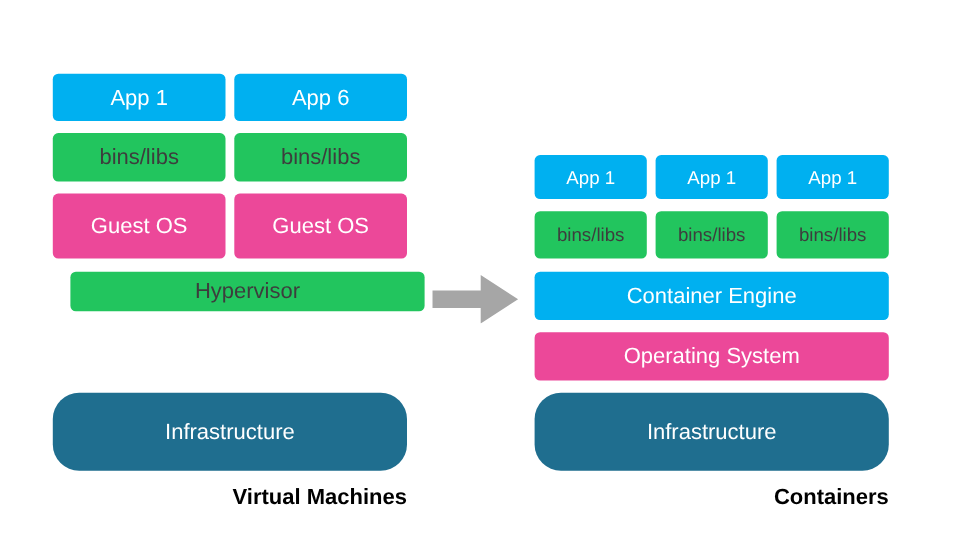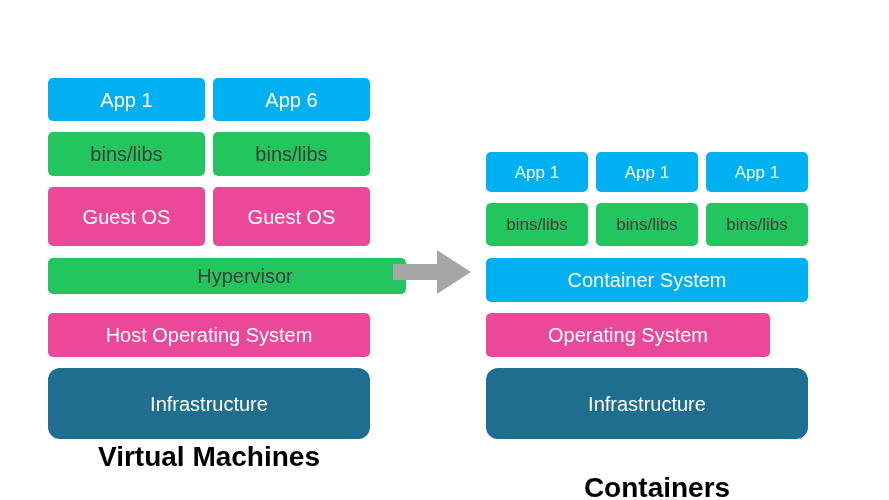--- a/index.html
+++ b/index.html
@@ -17,31 +17,30 @@
   }
   .box {
     position: absolute;
     display: flex;
     align-items: center;
     justify-content: center;
     border-radius: 5px;
     font-size: 20px;
     line-height: 1;
     white-space: nowrap;
-    margin-top: 11px;
   }
   .blue  { background: #00B0F0; color: #ffffff; }
   .lgray { background: #22c55e; color: #3d3d3d; }
   .mgray { background: #ec4899; color: #ffffff; }
-  .teal  { background: #1F6E8F; color: #ffffff; border-radius: 12px; }
+  .teal  { background: #1F6E8F; color: #ffffff; border-radius: 24px; }
   .small-text { font-size: 17px; }
   .stack-title {
     position: absolute;
-    text-align: center;
-    font-size: 28px;
+    text-align: right;
+    font-size: 20px;
     font-weight: bold;
     color: #000000;
   }
   .arrow {
     position: absolute;
     left: 393px;
     top: 250px;
     width: 78px;
     height: 44px;
   }
@@ -53,41 +52,40 @@
 
   <div class="box blue" style="left:48px;  top:67px;  width:157px; height:43px;">App 1</div>
   <div class="box blue" style="left:213px; top:67px;  width:157px; height:43px;">App 6</div>
 
   <div class="box lgray" style="left:48px;  top:121px; width:157px; height:44px;">bins/libs</div>
   <div class="box lgray" style="left:213px; top:121px; width:157px; height:44px;">bins/libs</div>
 
   <div class="box mgray" style="left:48px;  top:176px; width:157px; height:59px;">Guest OS</div>
   <div class="box mgray" style="left:213px; top:176px; width:157px; height:59px;">Guest OS</div>
 
-  <div class="box lgray" style="left:48px;  top:247px; width:322px; height:36px;padding-left:36px;">Hypervisor</div>
+  <div class="box lgray" style="left:64px;  top:247px; width:322px; height:36px;">Hypervisor</div>
 
-  <div class="box mgray" style="left:48px;  top:302px; width:322px; height:44px;">Host Operating System</div>
 
   <div class="box teal" style="left:48px;  top:357px; width:322px; height:71px;">Infrastructure</div>
 
   <div class="stack-title" style="left:48px; top:441px; width:322px;">Virtual Machines</div>
 
   <svg class="arrow" viewBox="0 0 78 44">
     <polygon points="0,14 44,14 44,0 78,22 44,44 44,30 0,30" fill="#A6A6A6"></polygon>
   </svg>
 
   <div class="box blue small-text" style="left:486px; top:141px; width:102px; height:40px;">App 1</div>
   <div class="box blue small-text" style="left:596px; top:141px; width:102px; height:40px;">App 1</div>
   <div class="box blue small-text" style="left:706px; top:141px; width:102px; height:40px;">App 1</div>
 
   <div class="box lgray small-text" style="left:486px; top:192px; width:102px; height:43px;">bins/libs</div>
   <div class="box lgray small-text" style="left:596px; top:192px; width:102px; height:43px;">bins/libs</div>
   <div class="box lgray small-text" style="left:706px; top:192px; width:102px; height:43px;">bins/libs</div>
 
-  <div class="box blue" style="left:486px; top:247px; width:322px; height:44px;">Container System</div>
+  <div class="box blue" style="left:486px; top:247px; width:322px; height:44px;">Container Engine</div>
 
-  <div class="box mgray" style="left:486px; top:302px; width:284px; height:44px;text-align:right;">Operating System</div>
+  <div class="box mgray" style="left:486px; top:302px; width:322px; height:44px;text-align:right;">Operating System</div>
 
   <div class="box teal" style="left:486px; top:357px; width:322px; height:71px;">Infrastructure</div>
 
-  <div class="stack-title" style="left:496px; top:441px; width:322px;margin-top:31px;">Containers</div>
+  <div class="stack-title" style="left:486px; top:441px; width:322px;">Containers</div>
 
 </div>
 
 </body></html>

